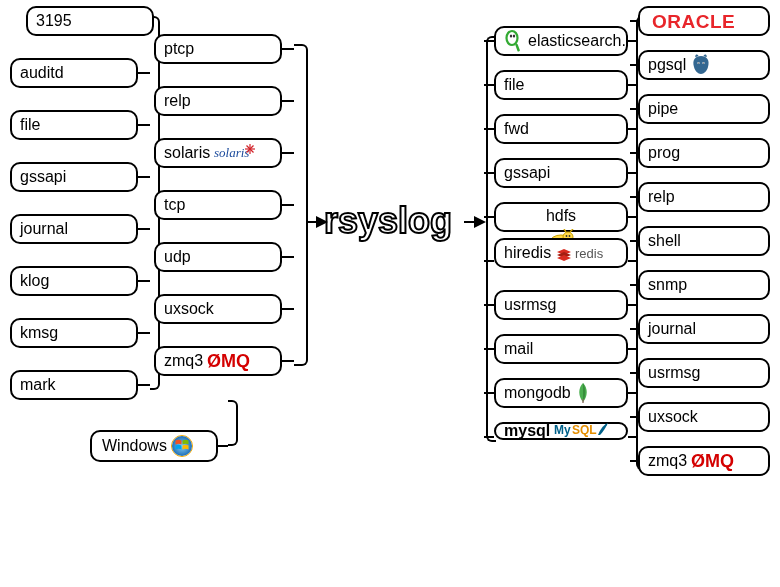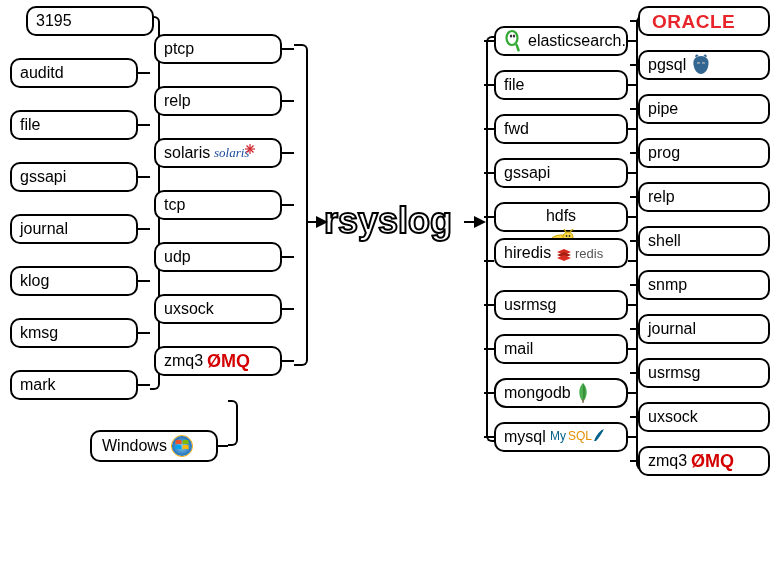--- a/index.html
+++ b/index.html
@@ -264,33 +264,33 @@
     <div class="node" style="left: 494px; top: 290px; width: 134px; height: 30px;">
       <span>usrmsg</span>
     </div>
     <div class="spur" style="left: 484px; top: 304px; width: 10px;"></div>
     <div class="spur" style="left: 628px; top: 304px; width: 8px;"></div>
     <div class="node" style="left: 494px; top: 334px; width: 134px; height: 30px;">
       <span>mail</span>
     </div>
     <div class="spur" style="left: 484px; top: 348px; width: 10px;"></div>
     <div class="spur" style="left: 628px; top: 348px; width: 8px;"></div>
-    <div class="node" style="left: 494px; top: 378px; width: 134px; height: 30px; border-radius: 12px;">
+    <div class="node" style="left: 494px; top: 378px; width: 134px; height: 30px;">
       <span>mongodb</span>
       <span class="icon-slot">
         <svg width="16" height="22" viewBox="0 0 16 22">
           <path d="M8 1 C13 6 13 14 8 20 C3 14 3 6 8 1 Z" fill="#4caf50"></path>
           <path d="M8 1 C11 6 11 14 8 20 Z" fill="#388e3c"></path>
           <rect x="7.3" y="17" width="1.4" height="4" fill="#8d6e63"></rect>
         </svg>
       </span>
     </div>
     <div class="spur" style="left: 484px; top: 392px; width: 10px;"></div>
     <div class="spur" style="left: 628px; top: 392px; width: 8px;"></div>
-    <div class="node" style="left: 494px; top: 422px; width: 134px; height: 30px;">
+    <div class="node" style="left: 494px; top: 422px; width: 134px; height: 18px; font-weight: bold;">
       <span>mysql</span>
       <span class="icon-slot">
         <svg width="56" height="20" viewBox="0 0 56 20">
           <text x="0" y="13" font-family="Arial" font-size="12" fill="#00618a">My</text>
           <text x="18" y="13" font-family="Arial" font-size="12" fill="#e48e00">SQL</text>
           <path d="M44 14 Q48 4 54 2 Q50 10 46 14 Z" fill="#00618a"></path>
           <circle cx="52" cy="4" r="0.8" fill="#00618a"></circle>
         </svg>
       </span>
     </div>

